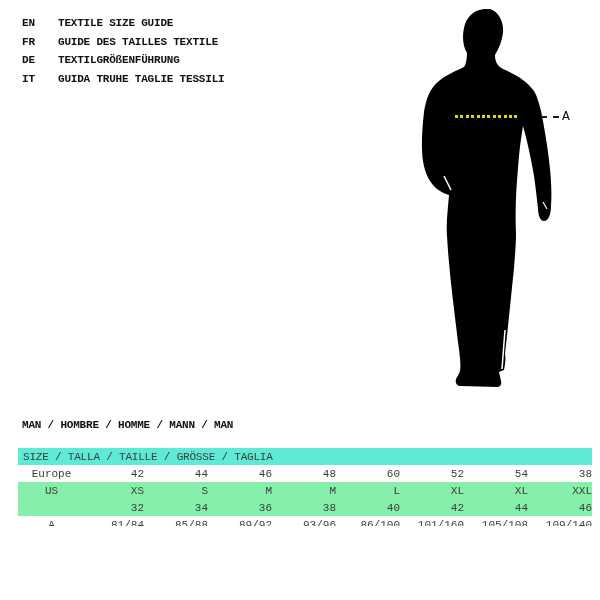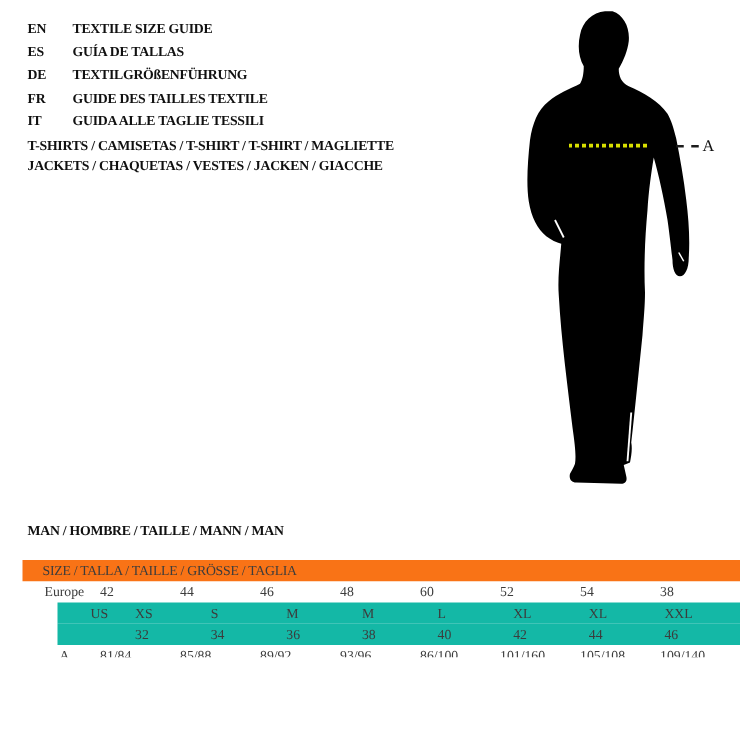--- a/index.html
+++ b/index.html
@@ -1,19 +1,19 @@
 <!DOCTYPE html>
 <html><head>
 <meta charset="utf-8">
 <style>
   * { margin:0; padding:0; box-sizing:border-box; }
   html,body { background:#fff; }
   .page {
     position:relative; width:600px; height:526px; background:#ffffff;
-    font-family:Liberation Serif, serif; color:#111; overflow:hidden;
+    font-family:Liberation Mono, monospace; color:#111; overflow:hidden;
   }
   
   .lang-block { position:absolute; left:22px; top:14px; }
   .lang-row { display:flex; height:18.5px; align-items:center; }
   .lang-code { width:36px; font-size:11px; font-weight:bold; letter-spacing:-0.2px; }
   .lang-label { font-size:11px; font-weight:bold; letter-spacing:-0.2px; white-space:nowrap;text-align:right; }
   
   .cat-block { position:absolute; left:22px; top:110px; }
   .cat-line { font-size:11px; font-weight:bold; letter-spacing:-0.2px; line-height:15.5px; white-space:nowrap; }
   
@@ -22,60 +22,52 @@
   .chest-line {
     position:absolute; left:55px; top:115px; width:65px; height:3px;
     background:repeating-linear-gradient(90deg,#d8df00 0 3px,transparent 3px 5.4px);
   }
   .pointer-dashes { position:absolute; left:141px; top:116px; width:18px; height:0; border-top:2px dashed #1c1c1c; }
   .measure-label { position:absolute; left:162px; top:109px; font-size:13px; font-weight:400; color:#111; }
   
   .section-title { position:absolute; left:22px; top:419px; font-size:11px; font-weight:bold; letter-spacing:-0.2px; }
   
   .size-table { position:absolute; left:18px; top:448px; width:574px; font-size:11px; color:#3c3c3c; }
-  .t-header { height:17px; background:#f97316; display:flex; align-items:center; padding-left:16px; letter-spacing:-0.2px; }
+  .t-header { height:17px; background:#5eead4; display:flex; align-items:center; padding-left:5px; letter-spacing:-0.2px; }
   .t-row { display:grid; grid-template-columns:62px repeat(8,1fr); height:17px; align-items:center; }
-  .t-row.shade { background:#14b8a6;margin-left:28px; }
+  .t-row.shade { background:#86efac; }
   .t-label { padding-left:5px; text-align:center; }
-  .t-cell { text-align:left; }
+  .t-cell { text-align:right; }
   
   .footnote { position:absolute; left:22px; top:547px; font-size:11px; font-weight:bold; letter-spacing:-0.2px; }
 </style>
 </head>
 <body>
 
 <div class="page">
 
   <div class="lang-block">
     <div class="lang-row">
       <span class="lang-code">EN</span>
       <span class="lang-label">TEXTILE SIZE GUIDE</span>
     </div>
     <div class="lang-row">
-      <span class="lang-code">ES</span>
-      <span class="lang-label">GUÍA DE TALLAS</span>
+      <span class="lang-code">FR</span>
+      <span class="lang-label">GUIDE DES TAILLES TEXTILE</span>
     </div>
     <div class="lang-row">
       <span class="lang-code">DE</span>
       <span class="lang-label">TEXTILGRÖßENFÜHRUNG</span>
     </div>
     <div class="lang-row">
-      <span class="lang-code">FR</span>
-      <span class="lang-label">GUIDE DES TAILLES TEXTILE</span>
-    </div>
-    <div class="lang-row">
       <span class="lang-code">IT</span>
-      <span class="lang-label">GUIDA ALLE TAGLIE TESSILI</span>
+      <span class="lang-label">GUIDA TRUHE TAGLIE TESSILI</span>
     </div>
   </div>
 
-  <div class="cat-block">
-    <div class="cat-line">T-SHIRTS / CAMISETAS / T-SHIRT / T-SHIRT / MAGLIETTE</div>
-    <div class="cat-line">JACKETS / CHAQUETAS / VESTES / JACKEN / GIACCHE</div>
-  </div>
 
   <div class="figure-wrap">
     <svg width="200" height="400" viewBox="0 0 200 400">
       <path fill="#000000" d="
         M84,9
         C74,10 66,17 64,28
         C62,37 63,46 67,53
         C67,59 66,64 64,67
         C56,71 46,75 39,81
         C30,88 26,99 24,112
@@ -110,21 +102,21 @@
         C88,9 86,9 84,9 Z"></path>
       <path d="M44,176 L51,190" stroke="#ffffff" stroke-width="1.5" fill="none"></path>
       <path d="M105,330 L102,369" stroke="#ffffff" stroke-width="1.5" fill="none"></path>
       <path d="M143,202 L147,209" stroke="#ffffff" stroke-width="1.2" fill="none"></path>
     </svg>
     <div class="chest-line"></div>
     <div class="pointer-dashes"></div>
     <span class="measure-label">A</span>
   </div>
 
-  <div class="section-title">MAN / HOMBRE / TAILLE / MANN / MAN</div>
+  <div class="section-title">MAN / HOMBRE / HOMME / MANN / MAN</div>
 
   <div class="size-table">
     <div class="t-header">SIZE / TALLA / TAILLE / GRÖSSE / TAGLIA</div>
 
     <div class="t-row">
       <span class="t-label">Europe</span>
       <span class="t-cell">42</span>
       <span class="t-cell">44</span>
       <span class="t-cell">46</span>
       <span class="t-cell">48</span>

